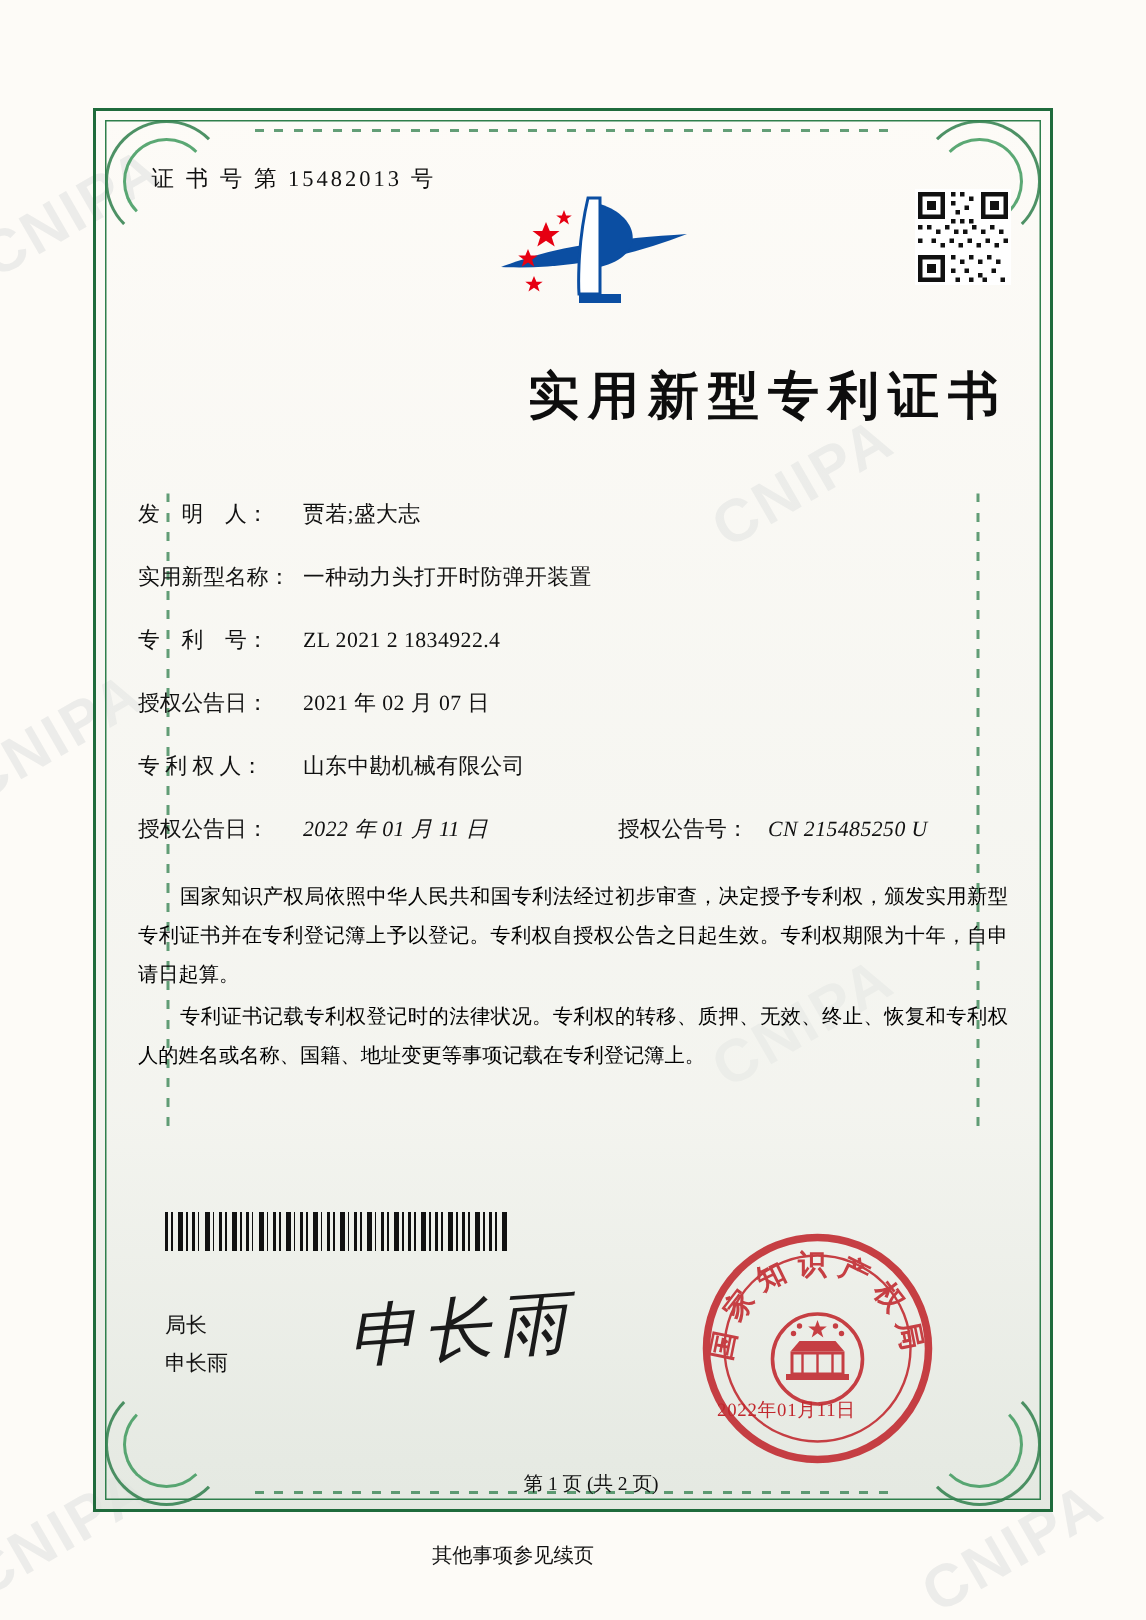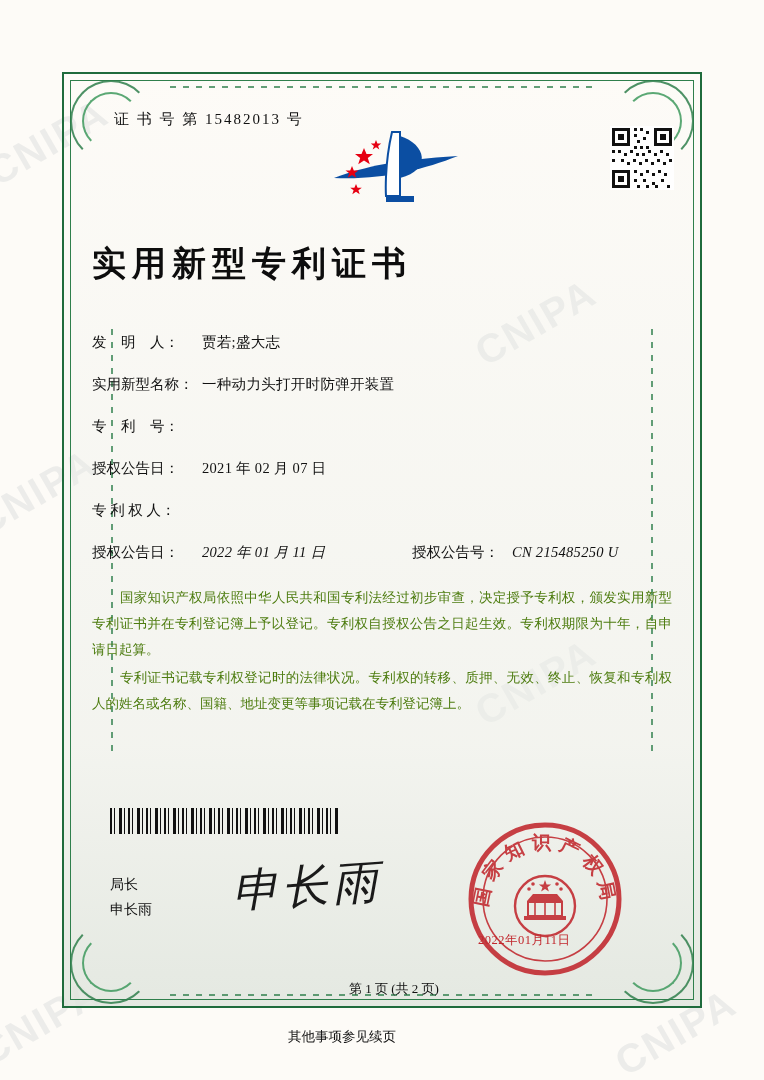--- a/index.html
+++ b/index.html
@@ -103,41 +103,41 @@
     left: 92px;
     top: 110px;
     width: 580px;
     z-index: 2;
   }
 
   .cert-no {
     font-size: 15px;
     color: #111;
     letter-spacing: 2px;
-    margin-left: 22px;
+    margin-left: 9px;
   }
 
   .logo {
     position: absolute;
     left: 234px;
     top: 16px;
     width: 140px;
     height: 86px;
   }
 
   .qr {
     position: absolute;
     left: 518px;
     top: 16px;
     width: 64px;
     height: 64px;
   }
 
   .main-title {
-    text-align: left;
+    text-align: right;
     font-size: 34px;
     font-weight: bold;
     letter-spacing: 6px;
     color: #0d0d0d;
     margin-top: 112px;
     font-family: "DejaVu Sans", sans-serif;
   }
 
   .fields {
     margin-top: 46px;
@@ -158,21 +158,21 @@
     flex: 1;
     letter-spacing: 0.3px;
   }
   .field-row.two-col .field-value { flex: none; width: 210px; font-style: italic; }
   .field-label2 { width: 100px; flex: none; }
 
   .paragraphs {
     margin-top: 10px;
     font-size: 13.5px;
     line-height: 26px;
-    color: #4d7c0f;
+    color: #000000;
     text-align: justify;
   }
   .paragraphs p {
     margin: 0 0 2px 0;
     text-indent: 28px;
   }
 
   
   .barcode {
     position: absolute;
@@ -368,27 +368,29 @@
       <div class="field-row">
         <div class="field-label">发　明　人：</div>
         <div class="field-value">贾若;盛大志</div>
       </div>
       <div class="field-row">
         <div class="field-label">实用新型名称：</div>
         <div class="field-value">一种动力头打开时防弹开装置</div>
       </div>
       <div class="field-row">
         <div class="field-label">专　利　号：</div>
+        <div class="field-value">ZL 2021 2 1834922.4</div>
       </div>
       <div class="field-row">
         <div class="field-label">授权公告日：</div>
         <div class="field-value">2021 年 02 月 07 日</div>
       </div>
       <div class="field-row">
         <div class="field-label">专 利 权 人：</div>
+        <div class="field-value">山东中勘机械有限公司</div>
       </div>
       <div class="field-row two-col">
         <div class="field-label">授权公告日：</div>
         <div class="field-value">2022 年 01 月 11 日</div>
         <div class="field-label2">授权公告号：</div>
         <div class="field-value">CN 215485250 U</div>
       </div>
     </div>
 
     <div class="paragraphs">

